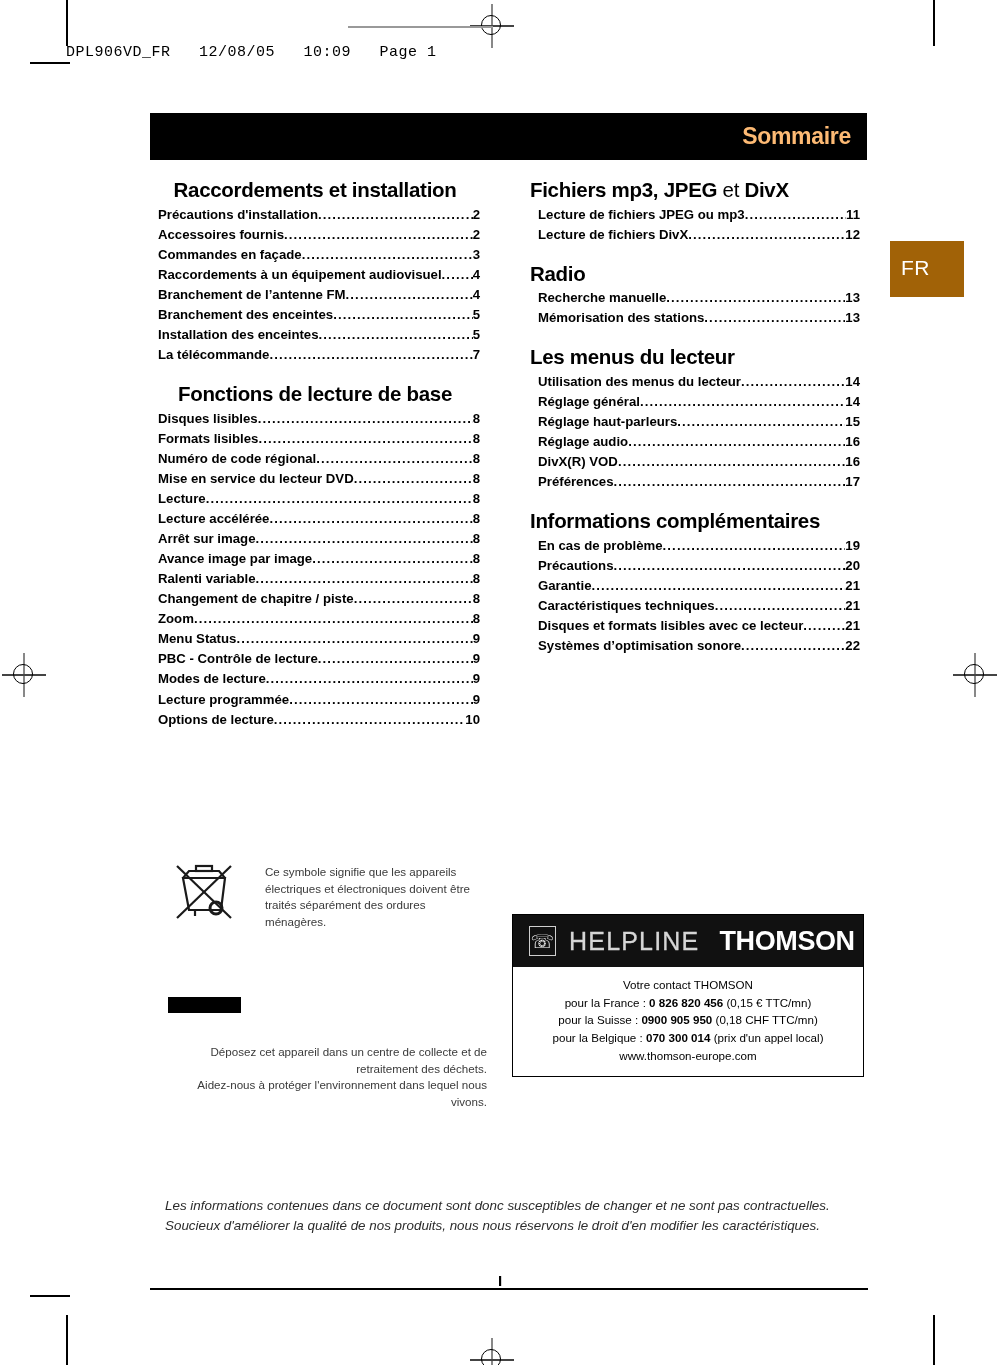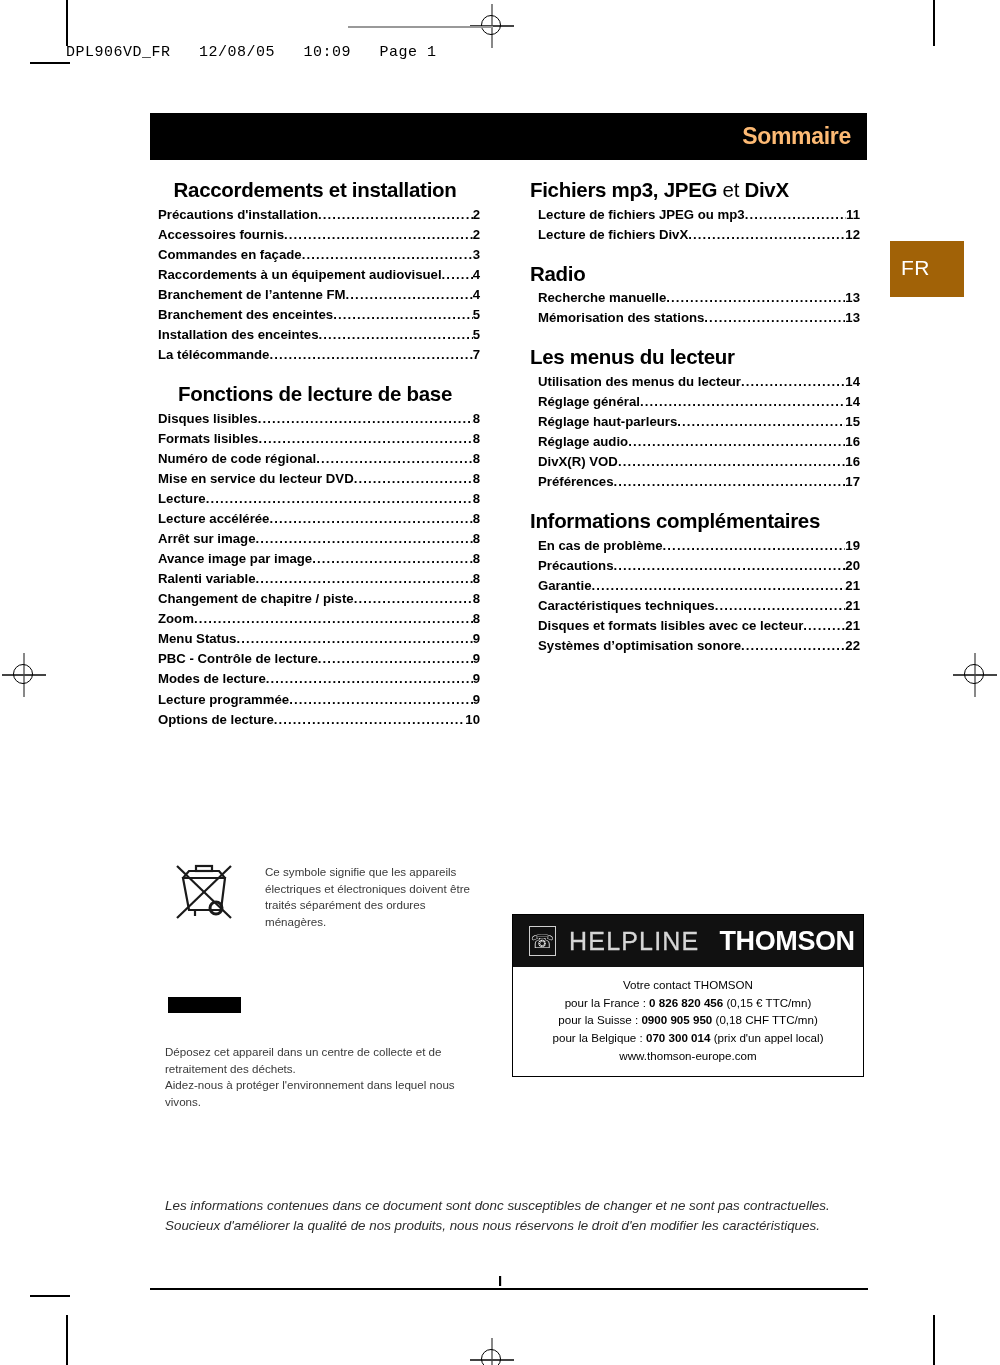--- a/index.html
+++ b/index.html
@@ -156,20 +156,21 @@
     width: 73px; height: 16px;
     background: #000;
   }
   .weee-bottom {
     position: absolute;
     left: 165px; top: 1044px;
     width: 322px;
     font-size: 11.6px;
     line-height: 1.44;
     color: #3a3a3a;
+    text-align: right;
   }
   .weee-bottom p { margin: 0; }
 
   
   .helpline {
     position: absolute;
     left: 512px; top: 914px;
     width: 352px;
     border: 1px solid #000;
     background: #fff;

